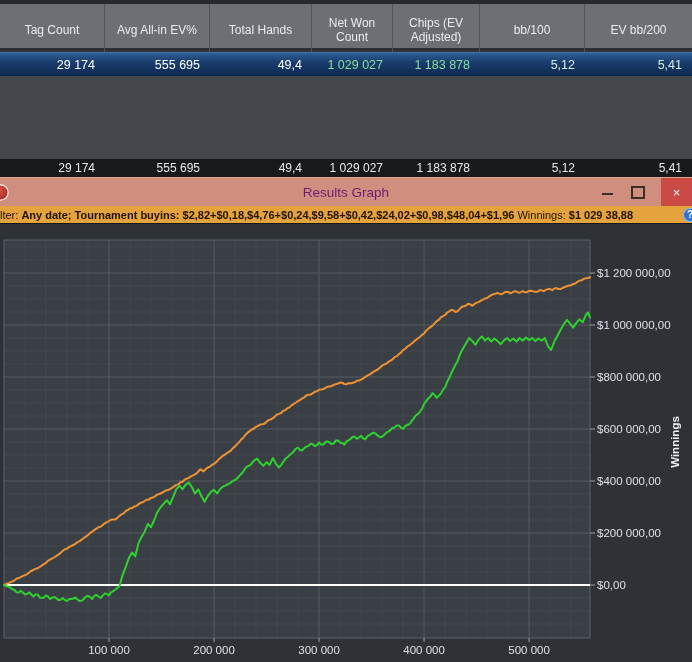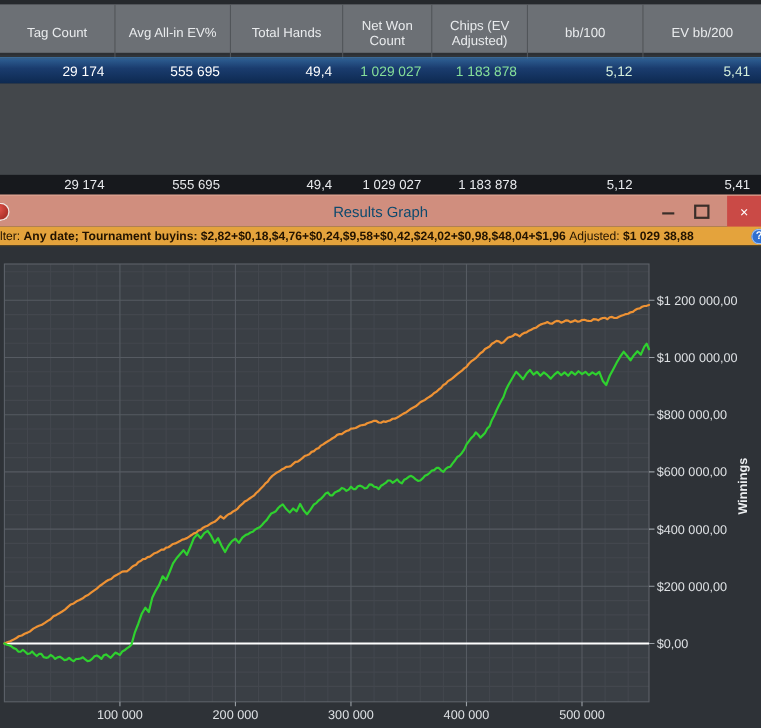--- a/index.html
+++ b/index.html
@@ -27,21 +27,21 @@
 
   .filler { position:absolute; left:0; top:76px; width:692px; height:83px; background:#43474b; }
 
   .row-summary { top:159px; height:18px; background:#17191d; }
   .scell { display:flex; align-items:center; justify-content:flex-end;
            padding-right:10px; color:#e8eaed; font-size:12px; }
 
   .titlebar { position:absolute; left:0; top:177px; width:692px; height:29px;
               background:#d08e7e; border-top:1px solid #dda391; }
   .title { position:absolute; left:0; top:0; width:100%; height:29px; display:flex;
-           align-items:center; justify-content:center; color:#0c4a6e; font-size:13.5px; }
+           align-items:center; justify-content:center; color:#701a75; font-size:13.5px; }
   .win-icon { position:absolute; left:-8px; top:6px; width:17px; height:17px; border-radius:50%;
               background:radial-gradient(circle at 35% 35%, #e8564d 0%, #b3362e 55%, #8e241e 100%);
               box-shadow:inset 0 0 0 1.5px #f0e4de; }
   .btn-min { position:absolute; right:72px; top:0; width:24px; height:29px; }
   .btn-min .bar { position:absolute; left:6px; top:15px; width:11px; height:2px; background:#3a2e29; }
   .btn-max { position:absolute; right:42px; top:0; width:24px; height:29px; }
   .btn-max .box { position:absolute; left:5px; top:8px; width:14px; height:13px;
                   border:2px solid #3a2e29; }
   .btn-close { position:absolute; right:0; top:0; width:31px; height:29px; background:#ca4a46;
                color:#ffffff; font-size:13px; display:flex; align-items:center; justify-content:center; }
@@ -105,21 +105,21 @@
       <span class="box"></span>
     </div>
   <div class="btn-close">
       <span>×</span>
     </div>
 </div>
 
 <div class="filterbar">
   <span>lter: </span>
   <b>Any date; Tournament buyins: $2,82+$0,18,$4,76+$0,24,$9,58+$0,42,$24,02+$0,98,$48,04+$1,96 </b>
-  <span>Adjusted: </span>
+  <span>Winnings: </span>
   <b>$1 029 38,88 </b>
   <span class="help-icon">? </span>
 </div>
 
 <div class="chart">
   <svg id="chart-svg" width="692" height="438">
       <rect x="0" y="0" width="692" height="438" fill="#2e3237"></rect>
       <rect x="4" y="16" width="586" height="398" fill="#3a3f45"></rect>
       <line x1="25.003584229390682" y1="16" x2="25.003584229390682" y2="414" stroke="#43474e" stroke-width="1"></line>
       <line x1="46.007168458781365" y1="16" x2="46.007168458781365" y2="414" stroke="#43474e" stroke-width="1"></line>

